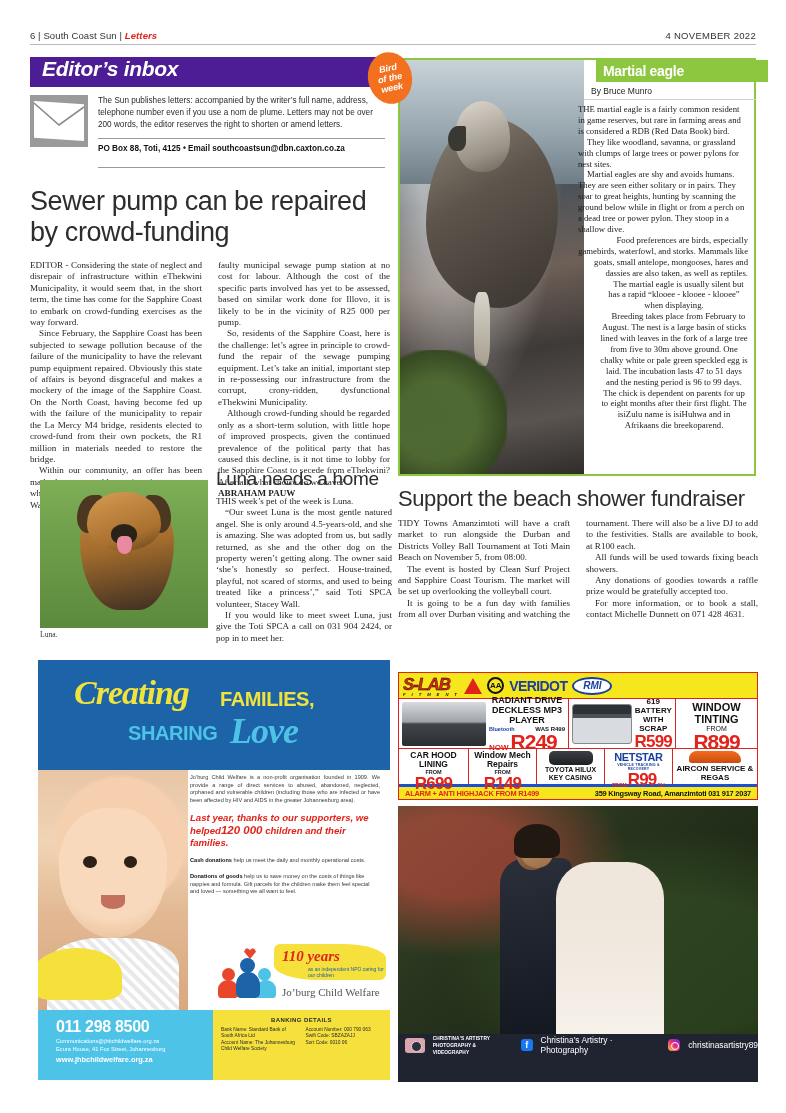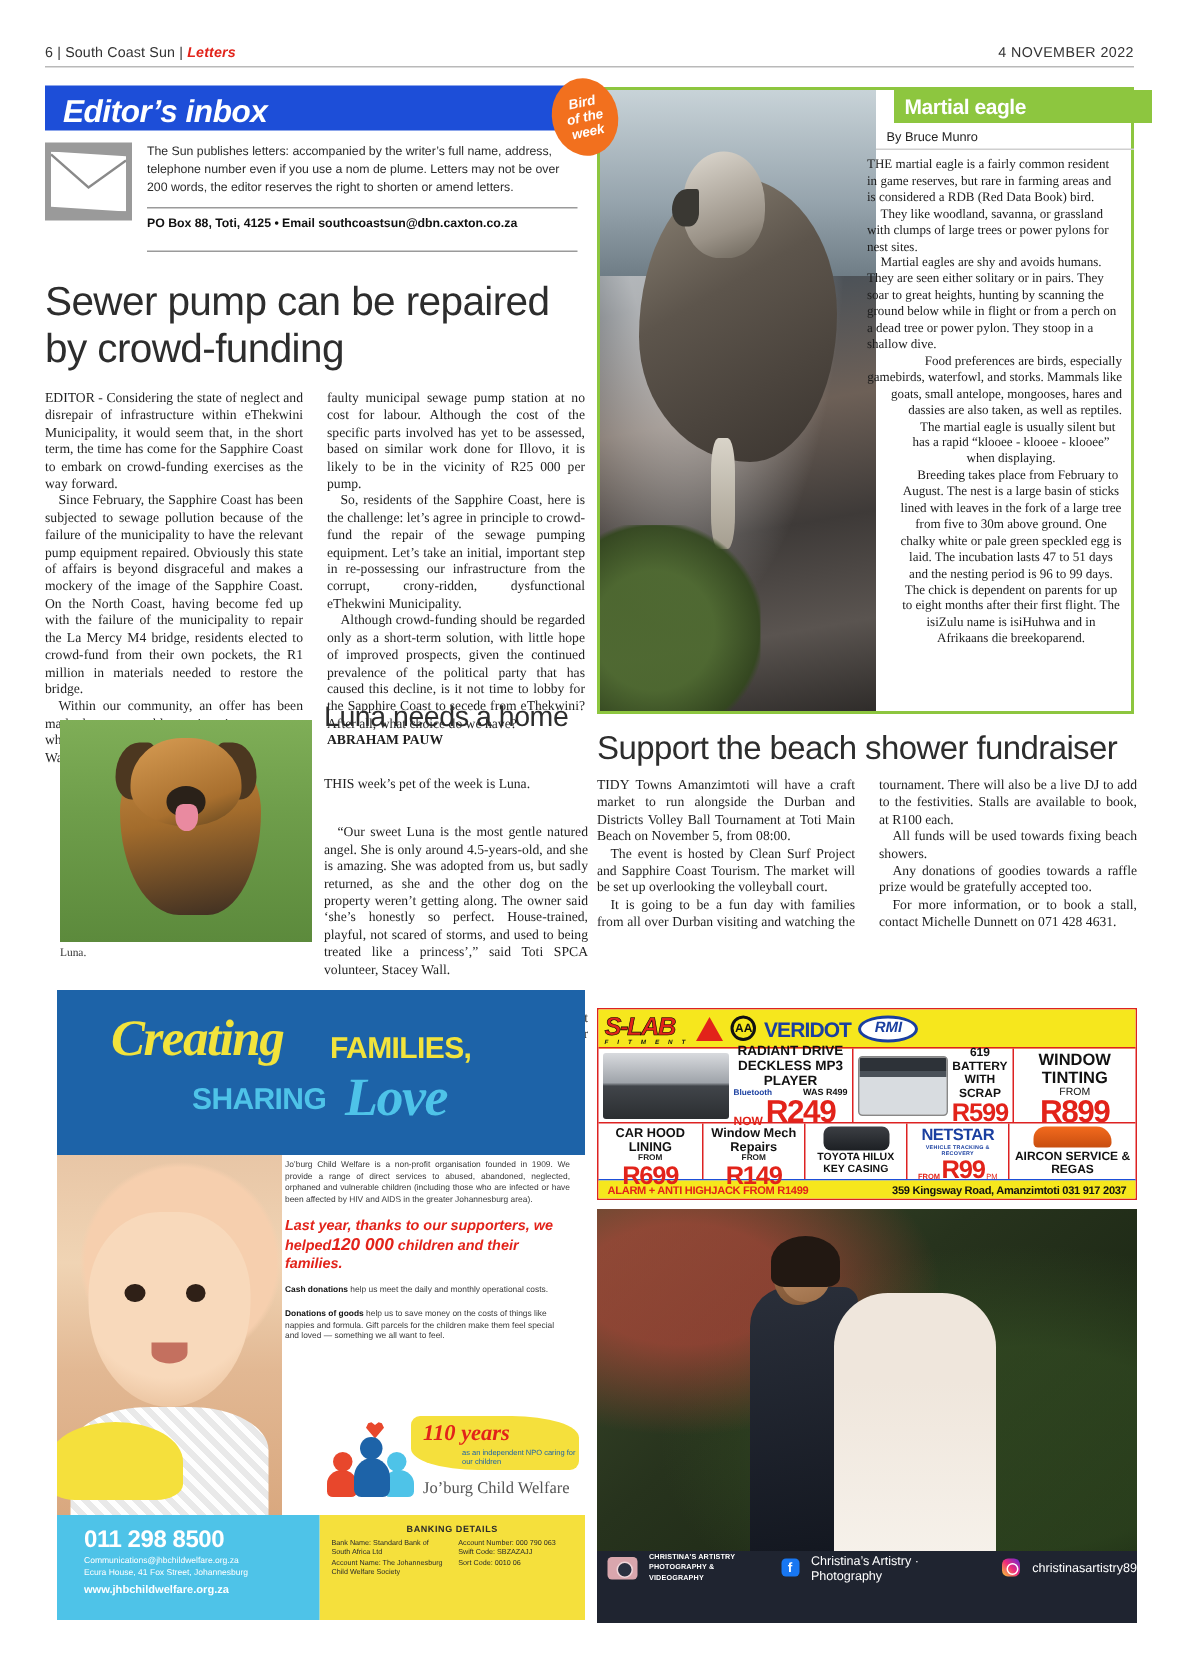--- a/index.html
+++ b/index.html
@@ -20,22 +20,22 @@
     border-bottom: 1px solid #b9b9b9;
     font-family: "Liberation Sans", sans-serif;
   }
   .mast-left { font-size: 9.5px; color: #333; letter-spacing: .1px; }
   .mast-left .sec { color: #e2231a; font-style: italic; font-weight: bold; }
   .mast-right { font-size: 9.5px; color: #333; letter-spacing: .3px; }
 
   
   .inbox-wrap { position: relative; margin-top: 12px; }
   .inbox-bar {
-    background: #1d4ed8; height: 30px; width: 355px;
-    display: flex; align-items: flex-end; padding-left: 12px;
+    background: #4c1d95; height: 30px; width: 355px;
+    display: flex; align-items: flex-start; padding-left: 12px;
   }
   .inbox-bar h2 {
     font-family: "Liberation Sans", sans-serif;
     font-style: italic; font-weight: bold; font-size: 21px;
     color: #ffffff; letter-spacing: -.3px;
   }
   .inbox-body { display: flex; gap: 10px; margin-top: 8px; width: 355px; }
   .env {
     width: 58px; height: 52px; flex: 0 0 58px; position: relative;
     background: #9a9a9a;
@@ -201,21 +201,21 @@
   }
   .luna-head {
     position: absolute; left: 216px; top: 468px; width: 176px;
     font-family: "Liberation Sans", sans-serif;
     font-weight: normal; font-size: 19px; line-height: 22px; color: #2d2d2d;
     letter-spacing: -.3px;
   }
   .luna-body { position: absolute; left: 216px; top: 496px; width: 176px; }
   .luna-body p {
     font-size: 9.1px; line-height: 11.4px; text-align: justify;
-    text-indent: 9px; color: #1f1f1f; margin-top: 21px;
+    text-indent: 9px; color: #1f1f1f;
   }
   .luna-body p.no-ind { text-indent: 0; }
 
   
   .beach-head {
     position: absolute; left: 398px; top: 486px; width: 360px;
     font-family: "Liberation Sans", sans-serif;
     font-weight: normal; font-size: 22px; line-height: 25px;
     color: #2d2d2d; letter-spacing: -.4px;
   }
@@ -399,21 +399,21 @@
   .slab-bt { font-family:"Liberation Sans",sans-serif; font-weight:bold; font-size:5.5px; color:#1a3fa0;}
   .slab-was { font-family:"Liberation Sans",sans-serif; font-weight:bold; font-size:6px; color:#111;}
   .slab-now { font-family:"Liberation Sans",sans-serif; font-weight:bold; font-size:8px; color:#e2231a;}
   .slab-price { font-family:"Liberation Sans",sans-serif; font-weight:bold; font-size:21px; color:#e2231a; line-height:20px; letter-spacing:-1px;}
   .slab-price-sm { font-family:"Liberation Sans",sans-serif; font-weight:bold; font-size:17px; color:#e2231a; line-height:17px; letter-spacing:-.8px;}
   .batt-img {
     width: 62px; height: 40px;
     background: linear-gradient(180deg,#2d3238 0 24%, #4a5159 24% 34%, #d8dce0 34% 100%);
     border-radius: 3px; border:1px solid #888;
   }
-  .slab-row2 { display: flex; height: 38px; border-bottom: 1px solid #1d4ed8; }
+  .slab-row2 { display: flex; height: 38px; border-bottom: 3px solid #1d4ed8; }
   .key-img {
     width: 44px; height: 24px; background: linear-gradient(180deg,#3c3f44,#1d2024);
     border-radius: 5px;
   }
   .netstar {
     font-family:"Liberation Sans",sans-serif; font-weight:bold; font-size:11px; color:#1a3fa0;
     letter-spacing:-.4px;
   }
   .netstar small { display:block; font-size:3.6px; letter-spacing:.2px; color:#1a3fa0; }
   .car-img {

